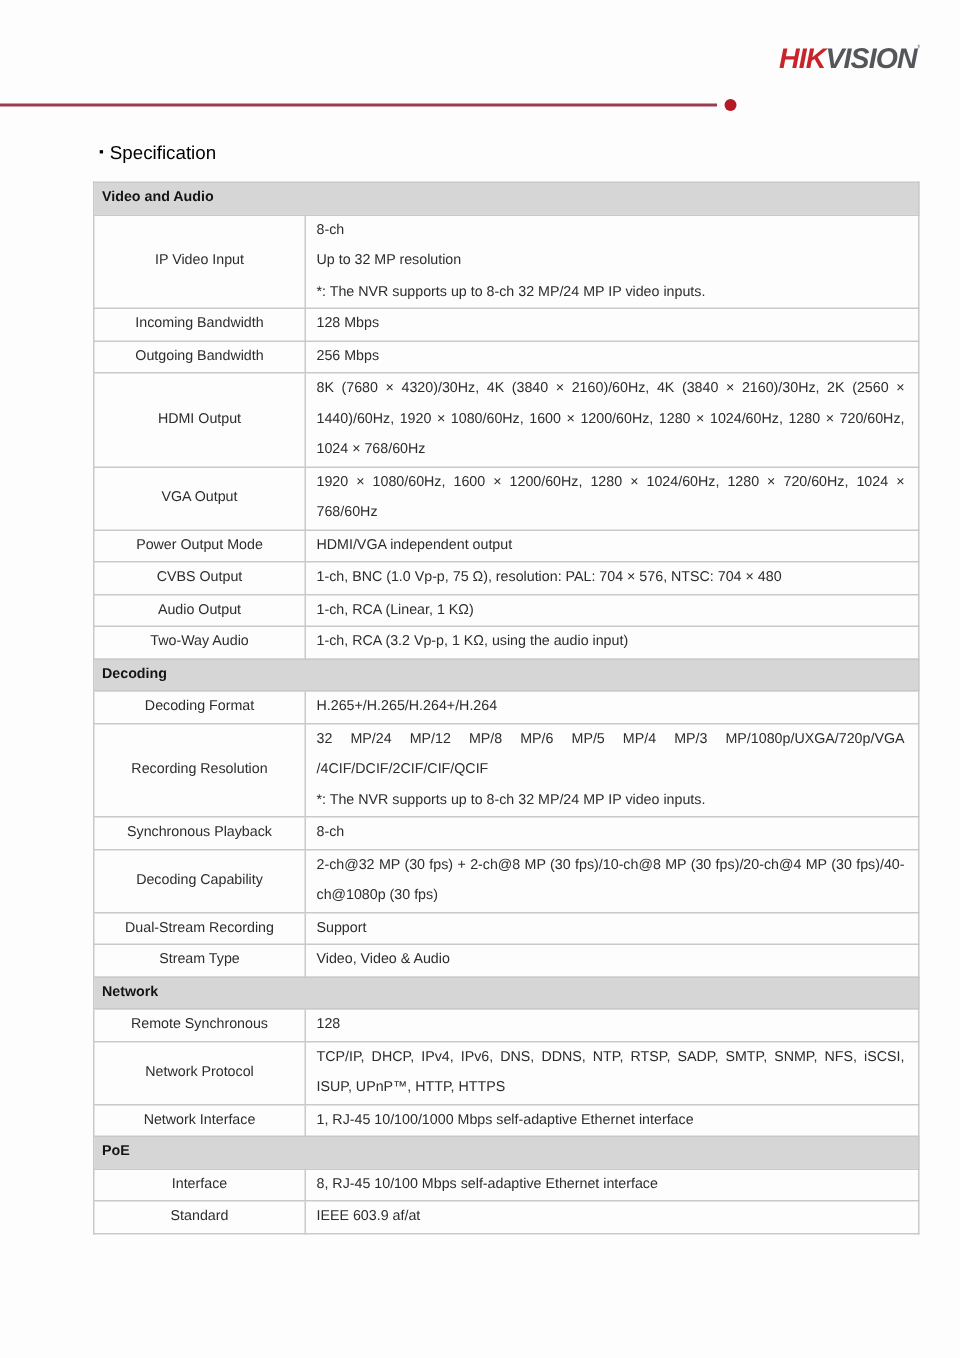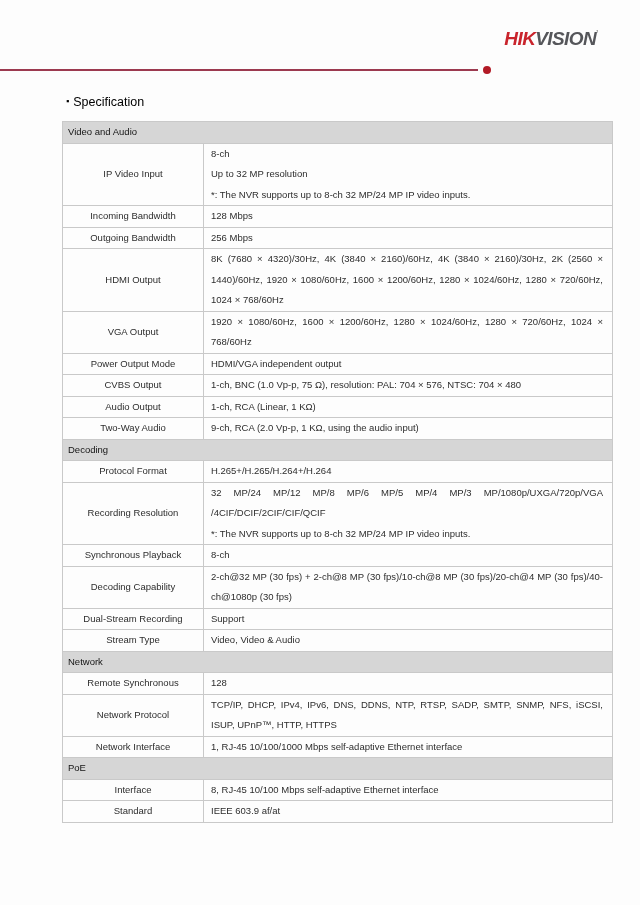--- a/index.html
+++ b/index.html
@@ -8,21 +8,21 @@
     position:relative;
     background:#fdfdfd;
     font-family:"Liberation Sans", sans-serif;
     color:#2d2d2d;
     overflow:hidden;
   }
   .page { position:absolute; inset:0; }
 
   
   .logo {
-    position:absolute; top:28px; right:42px;
+    position:absolute; top:28px; right:27px;
     font-style:italic; font-weight:bold; font-size:19px;
     letter-spacing:-0.6px; white-space:nowrap;
   }
   .logo-hik    { color:var(--logo-red,#c9242c); }
   .logo-vision { color:var(--logo-gray,#55565a); }
   .logo-mark   { font-size:9px; color:#9a9a9a; vertical-align:9px; font-style:normal; }
 
   .rule {
     position:absolute; left:0; top:69px;
     width:478px; height:2px;
@@ -51,21 +51,21 @@
   }
   col.c1 { width:141px; }
   .spec-table td {
     border:1px solid var(--table-border,#c9c9c9);
     line-height:20.5px;
     vertical-align:middle;
     color:#2d2d2d;
   }
   .section-row td {
     background:var(--section-bg,#d6d6d6);
-    font-weight:normal; color:#141414;
+    font-weight:bold; color:#141414;
     padding:0 4px 0 5px;
     margin-left:10px;
   }
   .label-cell { padding:0 4px 0 4px;text-align:center; }
   .value-cell { padding:0 9px 0 7px; }
   .value-cell p { text-align:justify; margin:0; }
 </style>
 </head>
 <body>
 
@@ -137,28 +137,28 @@
         </tr>
         <tr>
           <td class="label-cell">Audio Output</td>
           <td class="value-cell">
             <p>1-ch, RCA (Linear, 1 KΩ)</p>
           </td>
         </tr>
         <tr>
           <td class="label-cell">Two-Way Audio</td>
           <td class="value-cell">
-            <p>9-ch, RCA (2.0 Vp-p, 1 KΩ, using the audio input)</p>
+            <p>1-ch, RCA (3.2 Vp-p, 1 KΩ, using the audio input)</p>
           </td>
         </tr>
         <tr class="section-row">
           <td colspan="2">Decoding</td>
         </tr>
         <tr>
-          <td class="label-cell">Protocol Format</td>
+          <td class="label-cell">Decoding Format</td>
           <td class="value-cell">
             <p>H.265+/H.265/H.264+/H.264</p>
           </td>
         </tr>
         <tr>
           <td class="label-cell">Recording Resolution</td>
           <td class="value-cell">
             <p>32 MP/24 MP/12 MP/8 MP/6 MP/5 MP/4 MP/3 MP/1080p/UXGA/720p/VGA /4CIF/DCIF/2CIF/CIF/QCIF</p>
             <p>*: The NVR supports up to 8-ch 32 MP/24 MP IP video inputs.</p>
           </td>

